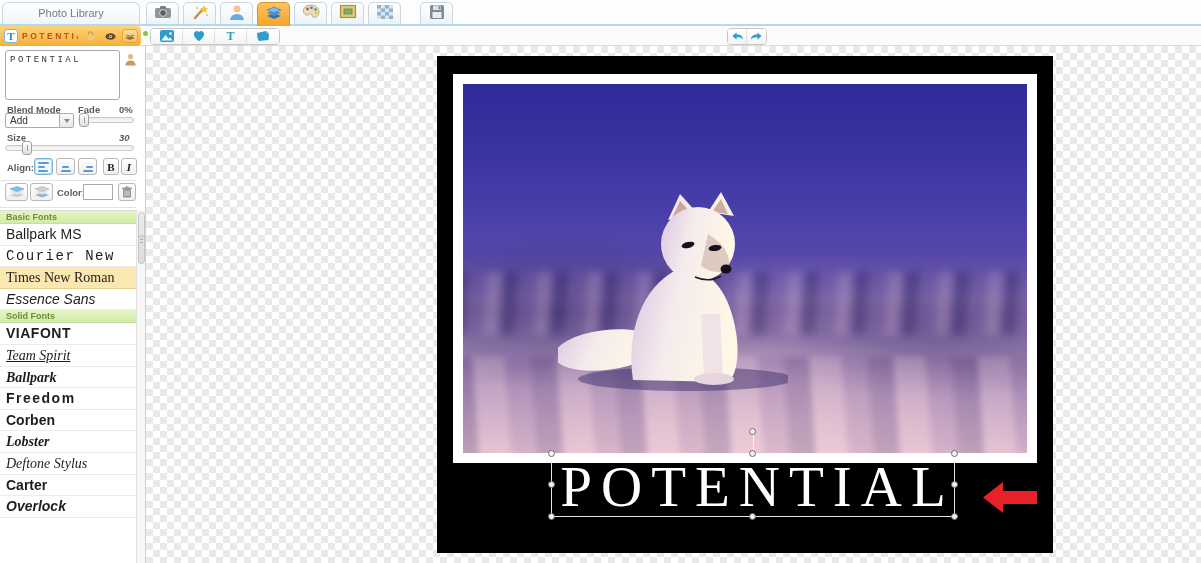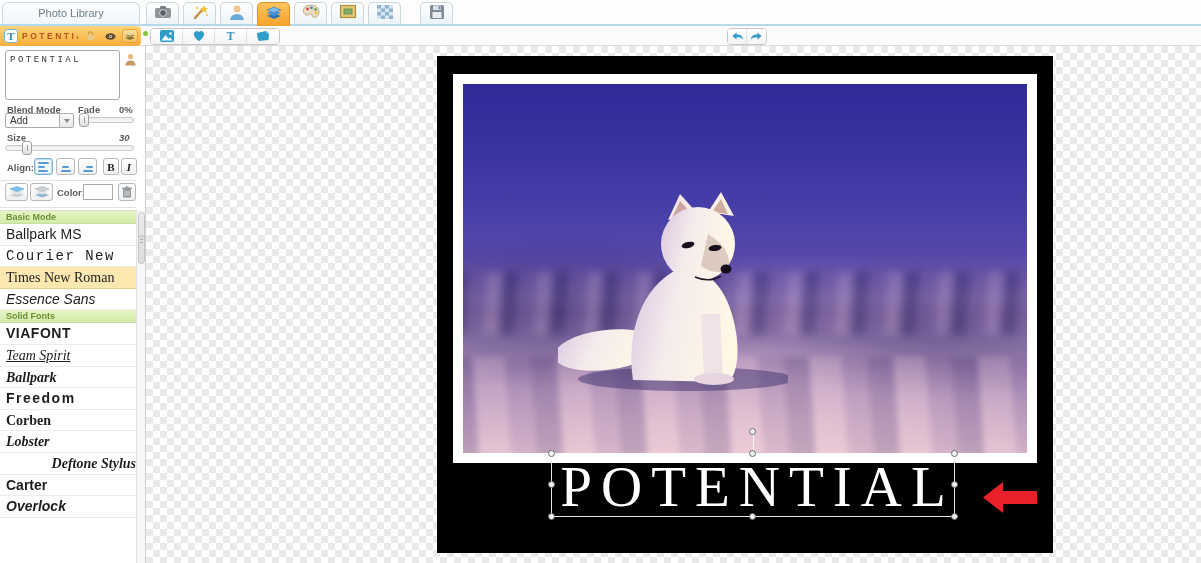--- a/index.html
+++ b/index.html
@@ -117,24 +117,24 @@
   .font-list .font.selected { background:#fbe7b0; border-bottom:1px solid #ecd18c; }
   .f-trebuchetms { font-size:14px; }
   .f-couriernew { font-family:"Liberation Mono",monospace; font-size:12.5px; letter-spacing:1.5px; color:#4e4e4e; }
   .f-timesnewroman { font-family:"Liberation Serif",serif; font-size:15px; }
   .f-essencesans { font-style:italic; font-size:13px; }
   .f-viafont { font-weight:bold; font-size:14px; letter-spacing:.5px; }
   .f-teamspirit { font-family:"Liberation Serif",serif; font-style:italic; font-weight:normal; text-decoration:underline; font-size:13.5px; }
   .f-ballpark { font-family:"Liberation Serif",serif; font-style:italic; font-weight:bold; font-size:16px; }
   .f-freedom { font-weight:bold; font-size:14px; letter-spacing:1.5px; }
   .f-freshman { font-family:"Liberation Serif",serif; font-weight:bold; letter-spacing:1px; font-size:13.5px; }
-  .f-corben { font-family:Liberation Serif, serif; font-weight:bold; font-size:17px; }
+  .f-corben { font-family:Liberation Sans, sans-serif; font-weight:bold; font-size:17px; }
   .f-poetsenone { font-weight:bold; font-size:14px; }
   .f-lobster { font-family:"Liberation Serif",serif; font-weight:bold; font-style:italic; font-size:15px; }
-  .f-deftonestylus { font-family:"Liberation Serif",serif; font-weight:bold; font-style:italic; font-size:14px;text-align:right; }
+  .f-deftonestylus { font-family:"Liberation Serif",serif; font-weight:normal; font-style:italic; font-size:14px; }
   .f-carter { font-weight:bold; font-size:17px; }
   .f-overlock { font-weight:bold; font-style:italic; font-size:17px; }
 
   .scroll-track { position:absolute; left:136px; top:164px; width:9px; height:353px; background:#f7f7f7; border-left:1px solid #e2e2e2; }
   .scroll-thumb { position:absolute; left:1px; top:2px; width:7px; height:52px; background:linear-gradient(#ececec,#dddddd);
                   border:1px solid #c4c4c4; border-radius:4px; }
   .scroll-thumb::after { content:""; position:absolute; left:1px; top:23px; width:3px; height:1px;
                          box-shadow:0 0 0 .5px #aaa, 0 3px 0 0 #aaa, 0 6px 0 0 #aaa; }
 </style>
 </head>
@@ -445,21 +445,21 @@
             <line x1="5" y1="4.5" x2="5" y2="10"></line>
             <line x1="7" y1="4.5" x2="7" y2="10"></line>
           </g>
         </svg>
     </div>
 
     <div class="divider" style="top:161px;"></div>
 
     <div class="font-list">
 
-    <div class="row header"><span>Basic Mode</span></div>
+    <div class="row header"><span>Basic Fonts</span></div>
         <div class="row font f-trebuchetms"><span>Ballpark MS</span></div>
         <div class="row font f-couriernew"><span>Courier New</span></div>
         <div class="row font f-timesnewroman selected"><span>Times New Roman</span></div>
         <div class="row font f-essencesans"><span>Essence Sans</span></div>
         <div class="row header"><span>Solid Fonts</span></div>
         <div class="row font f-viafont"><span>VIAFONT</span></div>
         <div class="row font f-teamspirit"><span>Team Spirit</span></div>
         <div class="row font f-ballpark"><span>Ballpark</span></div>
         <div class="row font f-freedom"><span>Freedom</span></div>
         <div class="row font f-corben"><span>Corben</span></div>

